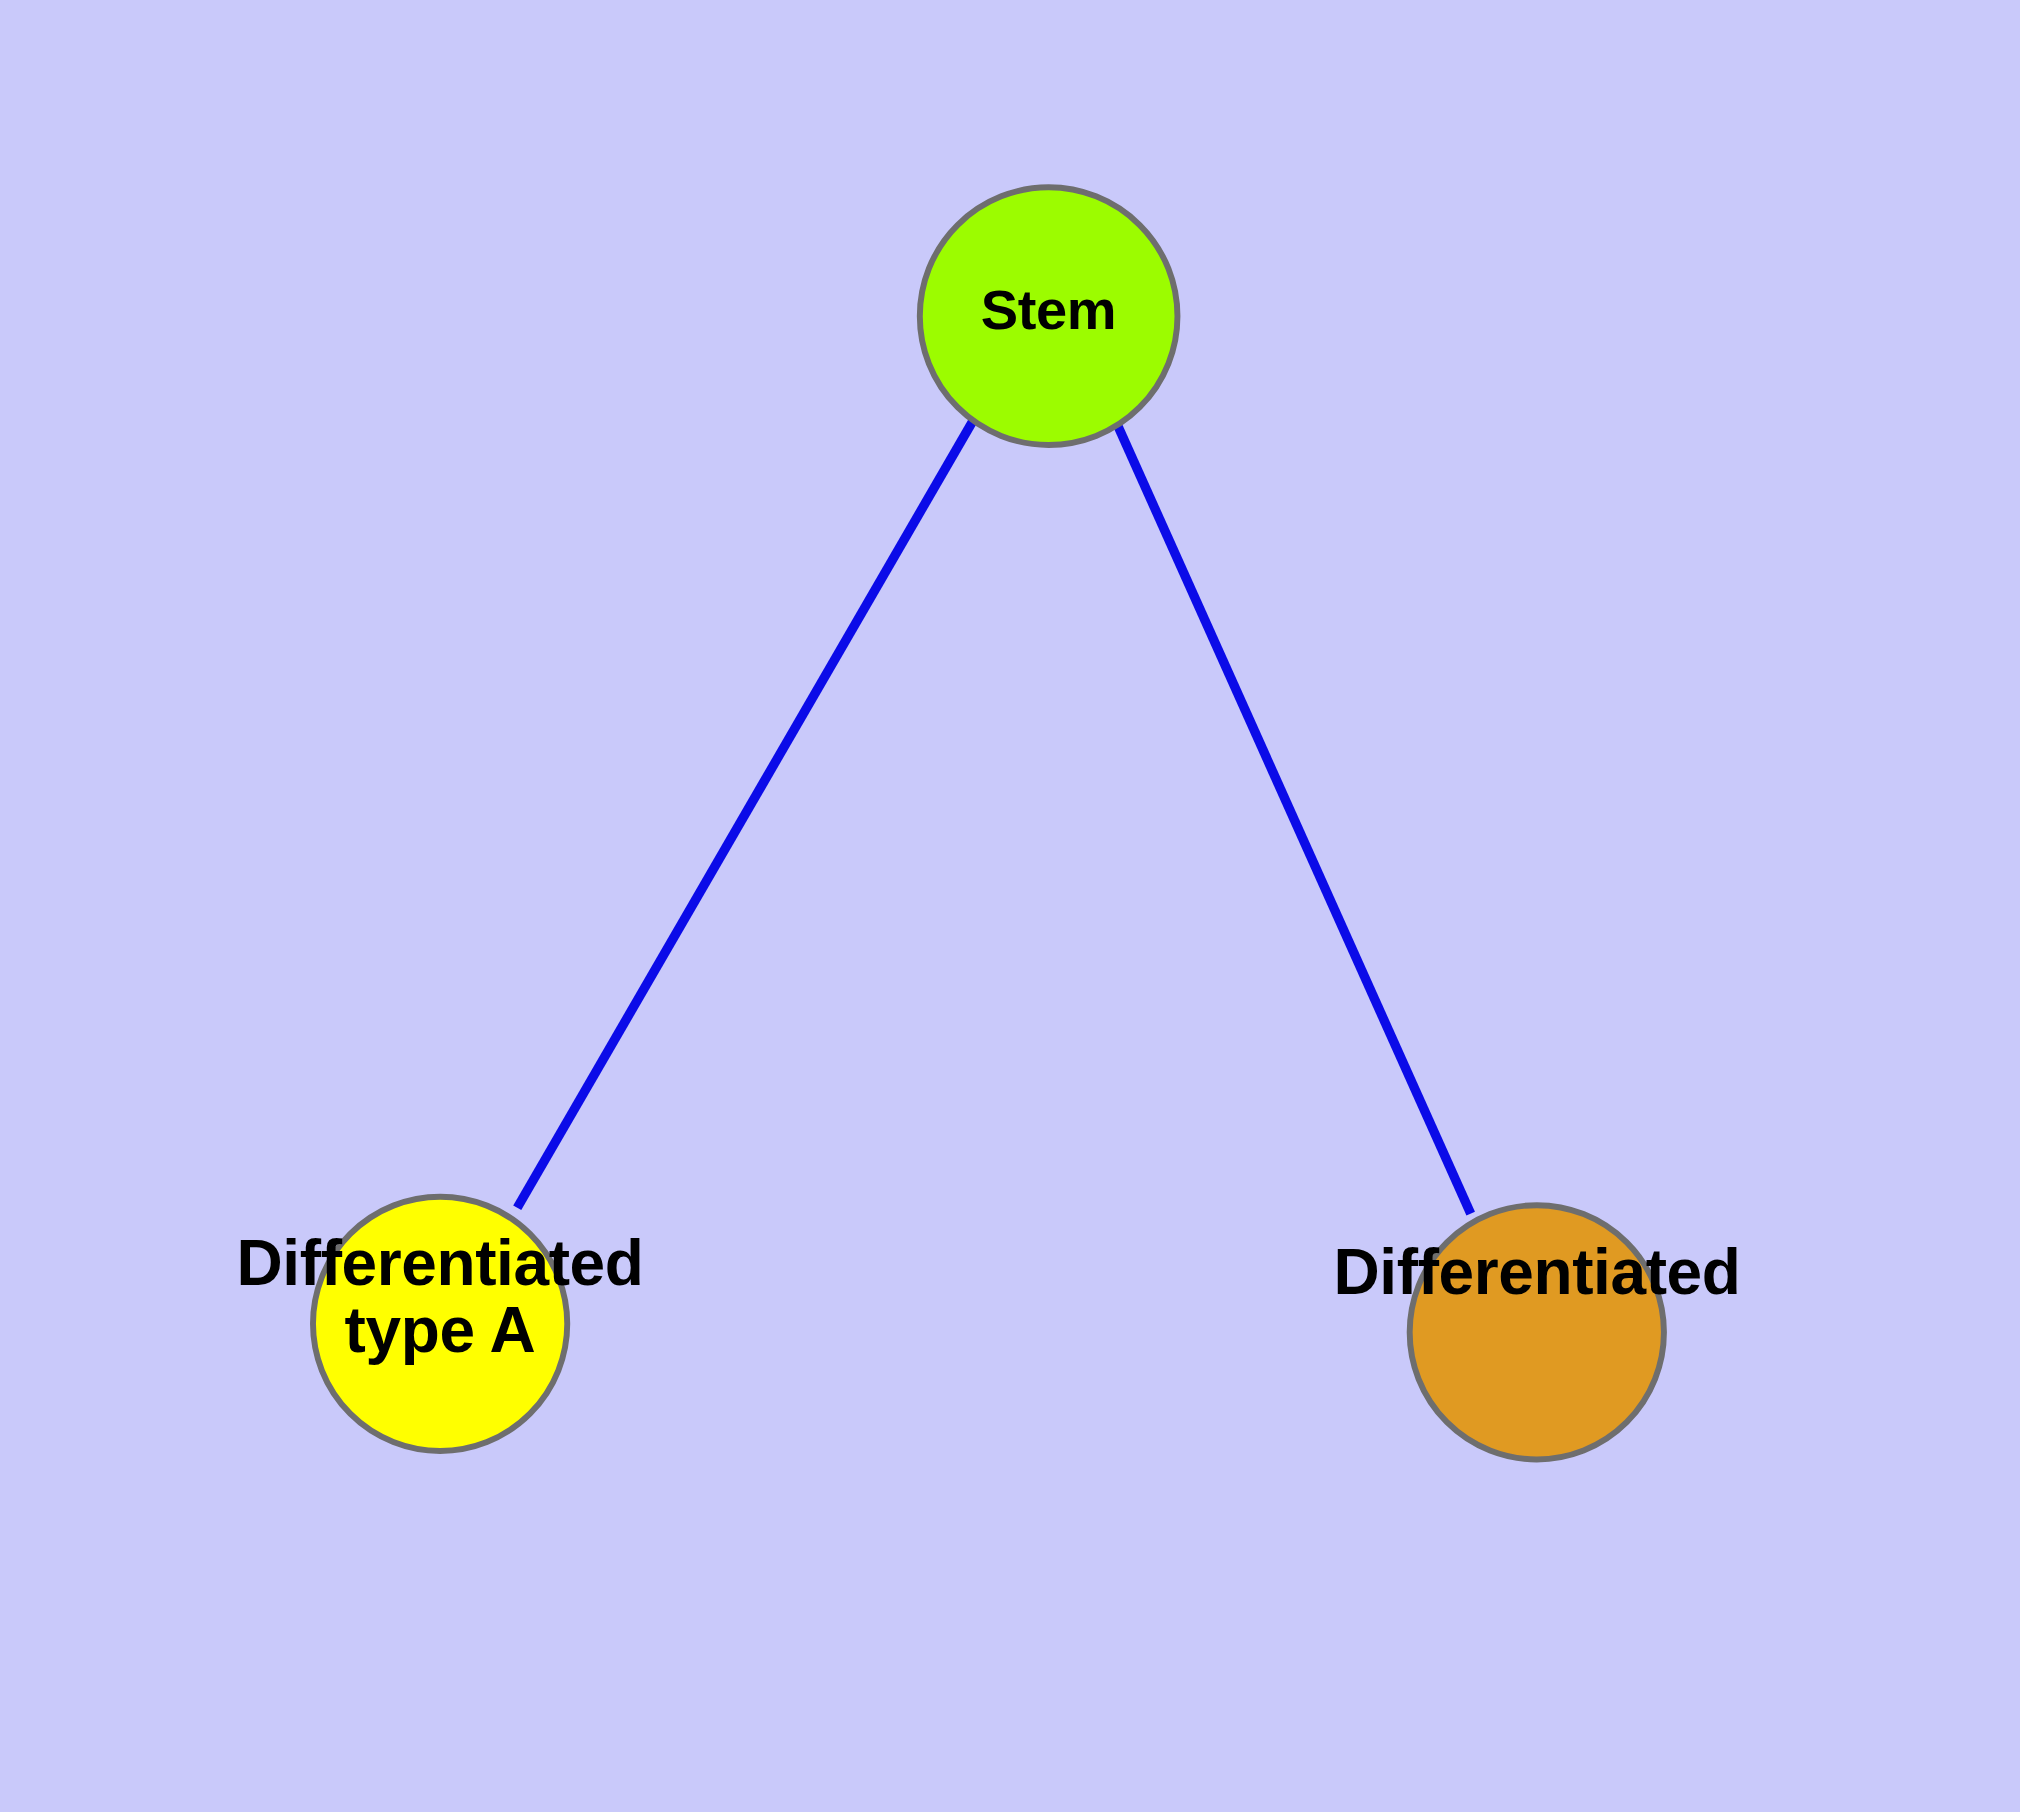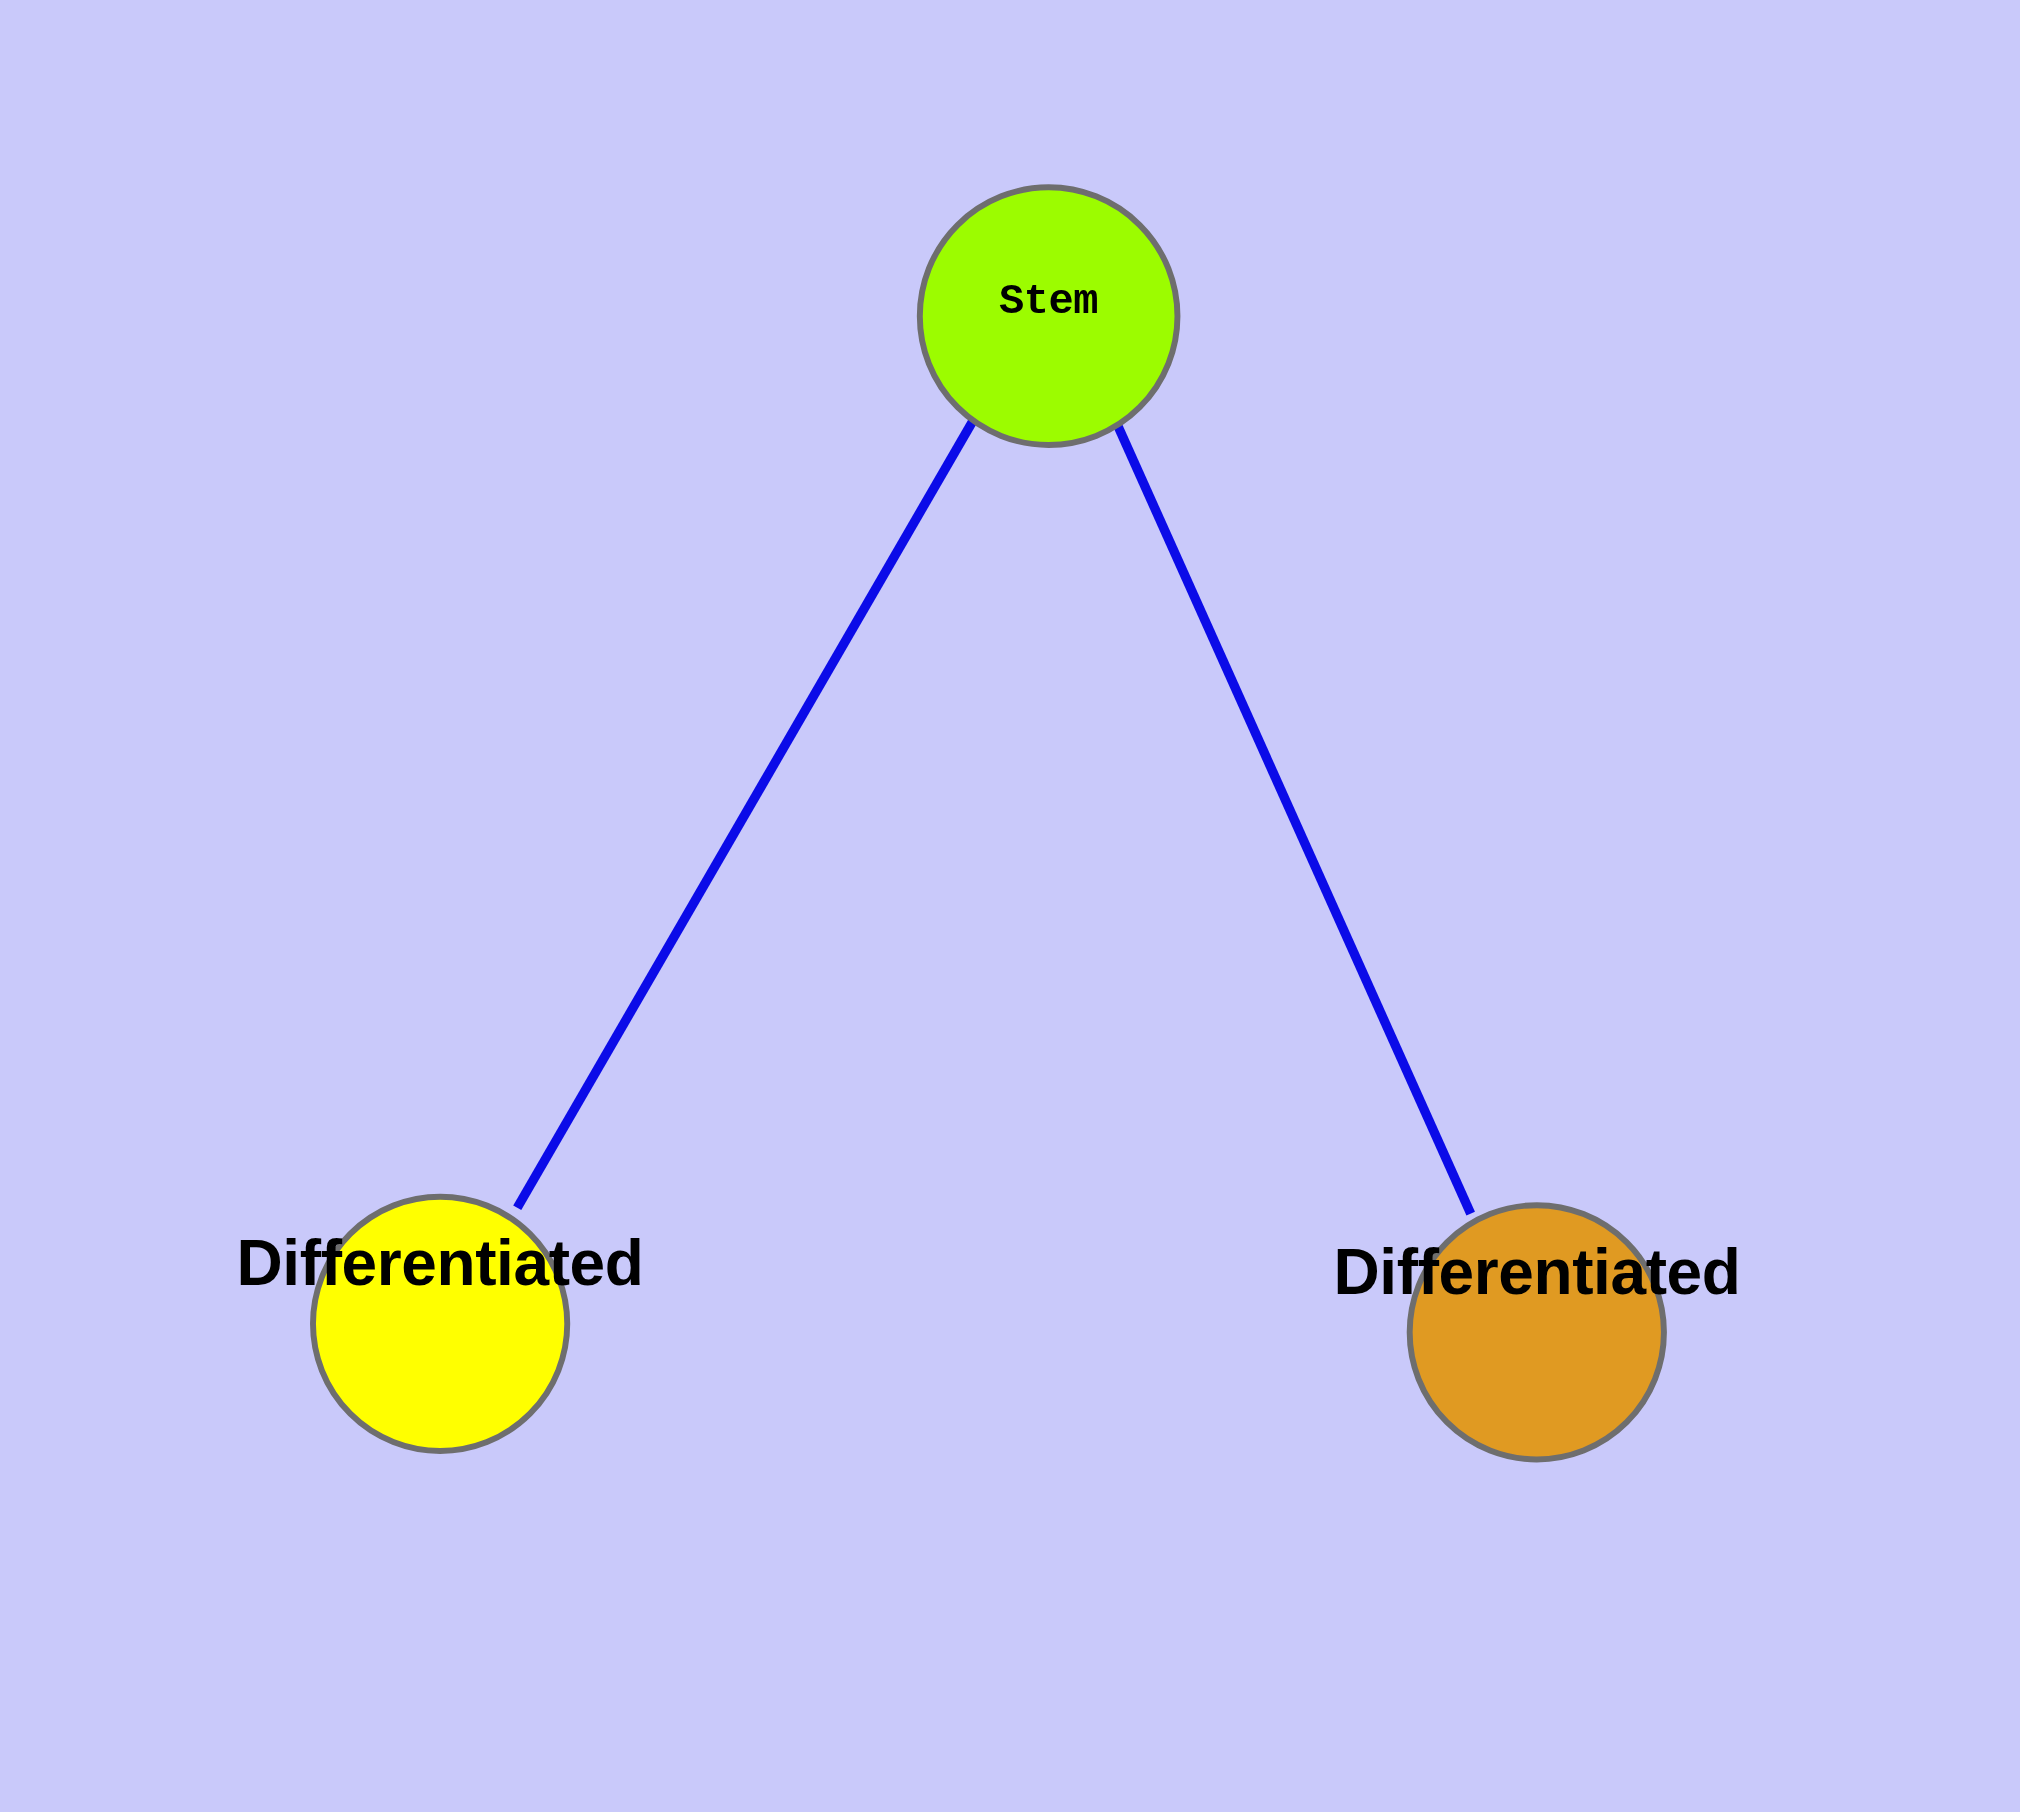--- a/index.html
+++ b/index.html
@@ -39,23 +39,22 @@
     line-height: 1.03;
     white-space: pre;
     pointer-events: none;
     -webkit-font-smoothing: antialiased;
   }
   .node-label.leaf {
     font-size: 64px;
     letter-spacing: -0.4px;
   }
   .node-label.root {
-    font-size: 42px;
+    font-size: 56px;
     letter-spacing: -0.4px;
-    font-family: Liberation Mono, monospace;
   }
 </style>
 </head>
 <body>
 
 <div id="stage" style="width: 2021px; height: 1812px;">
 
   <div id="canvas-bg" style="background: rgb(201, 201, 250);"></div>
 
   <svg id="graph-svg" viewBox="0 0 2384 2138" xmlns="http://www.w3.org/2000/svg">
@@ -68,17 +67,18 @@
     <g>
       <circle cx="519" cy="1562" r="150" fill="#ffff00" stroke="#6e6e6e" stroke-width="7"></circle>
       <circle cx="1813" cy="1572" r="150" fill="#e09a22" stroke="#6e6e6e" stroke-width="7"></circle>
       <circle cx="1237" cy="373" r="152" fill="#9cfc00" stroke="#6e6e6e" stroke-width="7"></circle>
     </g>
   </svg>
 
   <div class="node-label root" style="left: 794px; top: 281px; width: 509px; color: rgb(0, 0, 0);">Stem</div>
 
   <div class="node-label leaf" style="left: 16px; top: 1231px; width: 848px; color: rgb(0, 0, 0);">Differentiated</div>
+  <div class="node-label leaf" style="left: 16px; top: 1298px; width: 848px; color: rgb(0, 0, 0);">type A</div>
 
   <div class="node-label leaf" style="left: 1113px; top: 1240px; width: 848px; color: rgb(0, 0, 0);">Differentiated</div>
 
 </div>
 
 
 </body></html>

